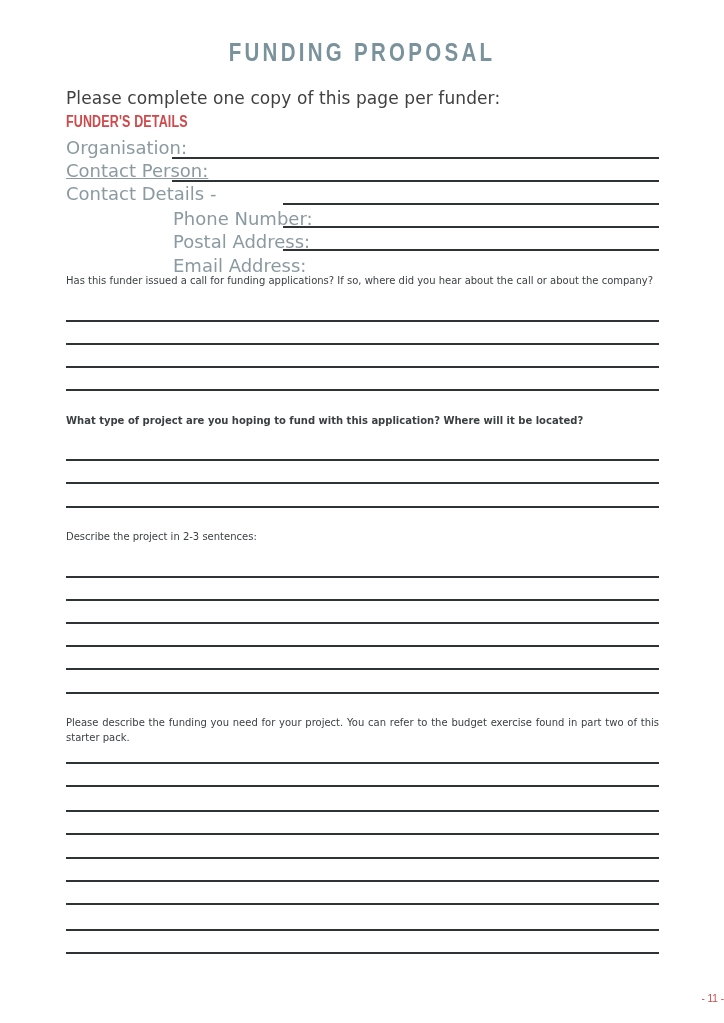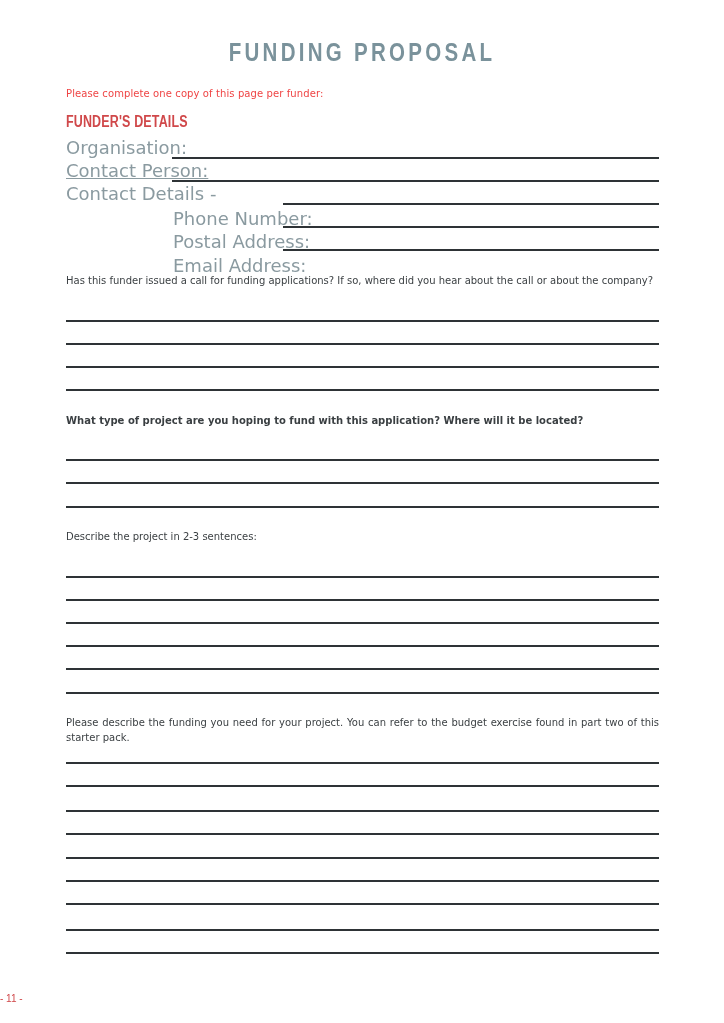--- a/index.html
+++ b/index.html
@@ -3,29 +3,29 @@
   <meta charset="utf-8">
   <style>
     html, body { margin: 0; padding: 0; background: #ffffff; }
     body { width: 724px; height: 1023px; position: relative; overflow: hidden;
            font-family: "DejaVu Sans", sans-serif; }
     .abs { position: absolute; }
     .title { left: 0; width: 724px; top: 38px; text-align: center;
              font-family: "Liberation Sans", sans-serif; font-weight: bold;
              font-size: 25px; letter-spacing: 4px; color: #7a929b;
              transform: scaleX(0.82); transform-origin: center; }
-    .intro { left: 66px; top: 88px; font-size: 10px; color: #ef4444; letter-spacing: 0.1px; }
+    .intro { left: 66px; top: 88px; font-size: 17px; color: #404040; letter-spacing: 0.1px; }
     .section-head { left: 66px; top: 113px; font-family: "Liberation Sans", sans-serif;
                     font-weight: bold; font-size: 16px; color: #d0484a;
                     transform: scaleX(0.78); transform-origin: left; letter-spacing: 0.2px; }
     .lbl { font-size: 18px; color: #8a9aa0; white-space: nowrap; }
     .rule { height: 2px; background: #2e3336; }
     .q { left: 66px; width: 593px; font-size: 10px; color: #3a3f42; line-height: 15px;
          text-align: justify; }
-    .page-num { left: 0; width: 724px; top: 993px; text-align: left; font-size: 10px;
+    .page-num { left: 0; width: 724px; top: 993px; text-align: right; font-size: 10px;
                 color: #d0484a; font-family: "Liberation Sans", sans-serif; }
   </style>
 </head>
 <body>
 
 <div class="abs title">FUNDING PROPOSAL</div>
 <div class="abs intro">Please complete one copy of this page per funder:</div>
 <div class="abs section-head">FUNDER'S DETAILS</div>
 
 <div class="abs lbl" style="left:66px; top:137px;">Organisation:</div>

